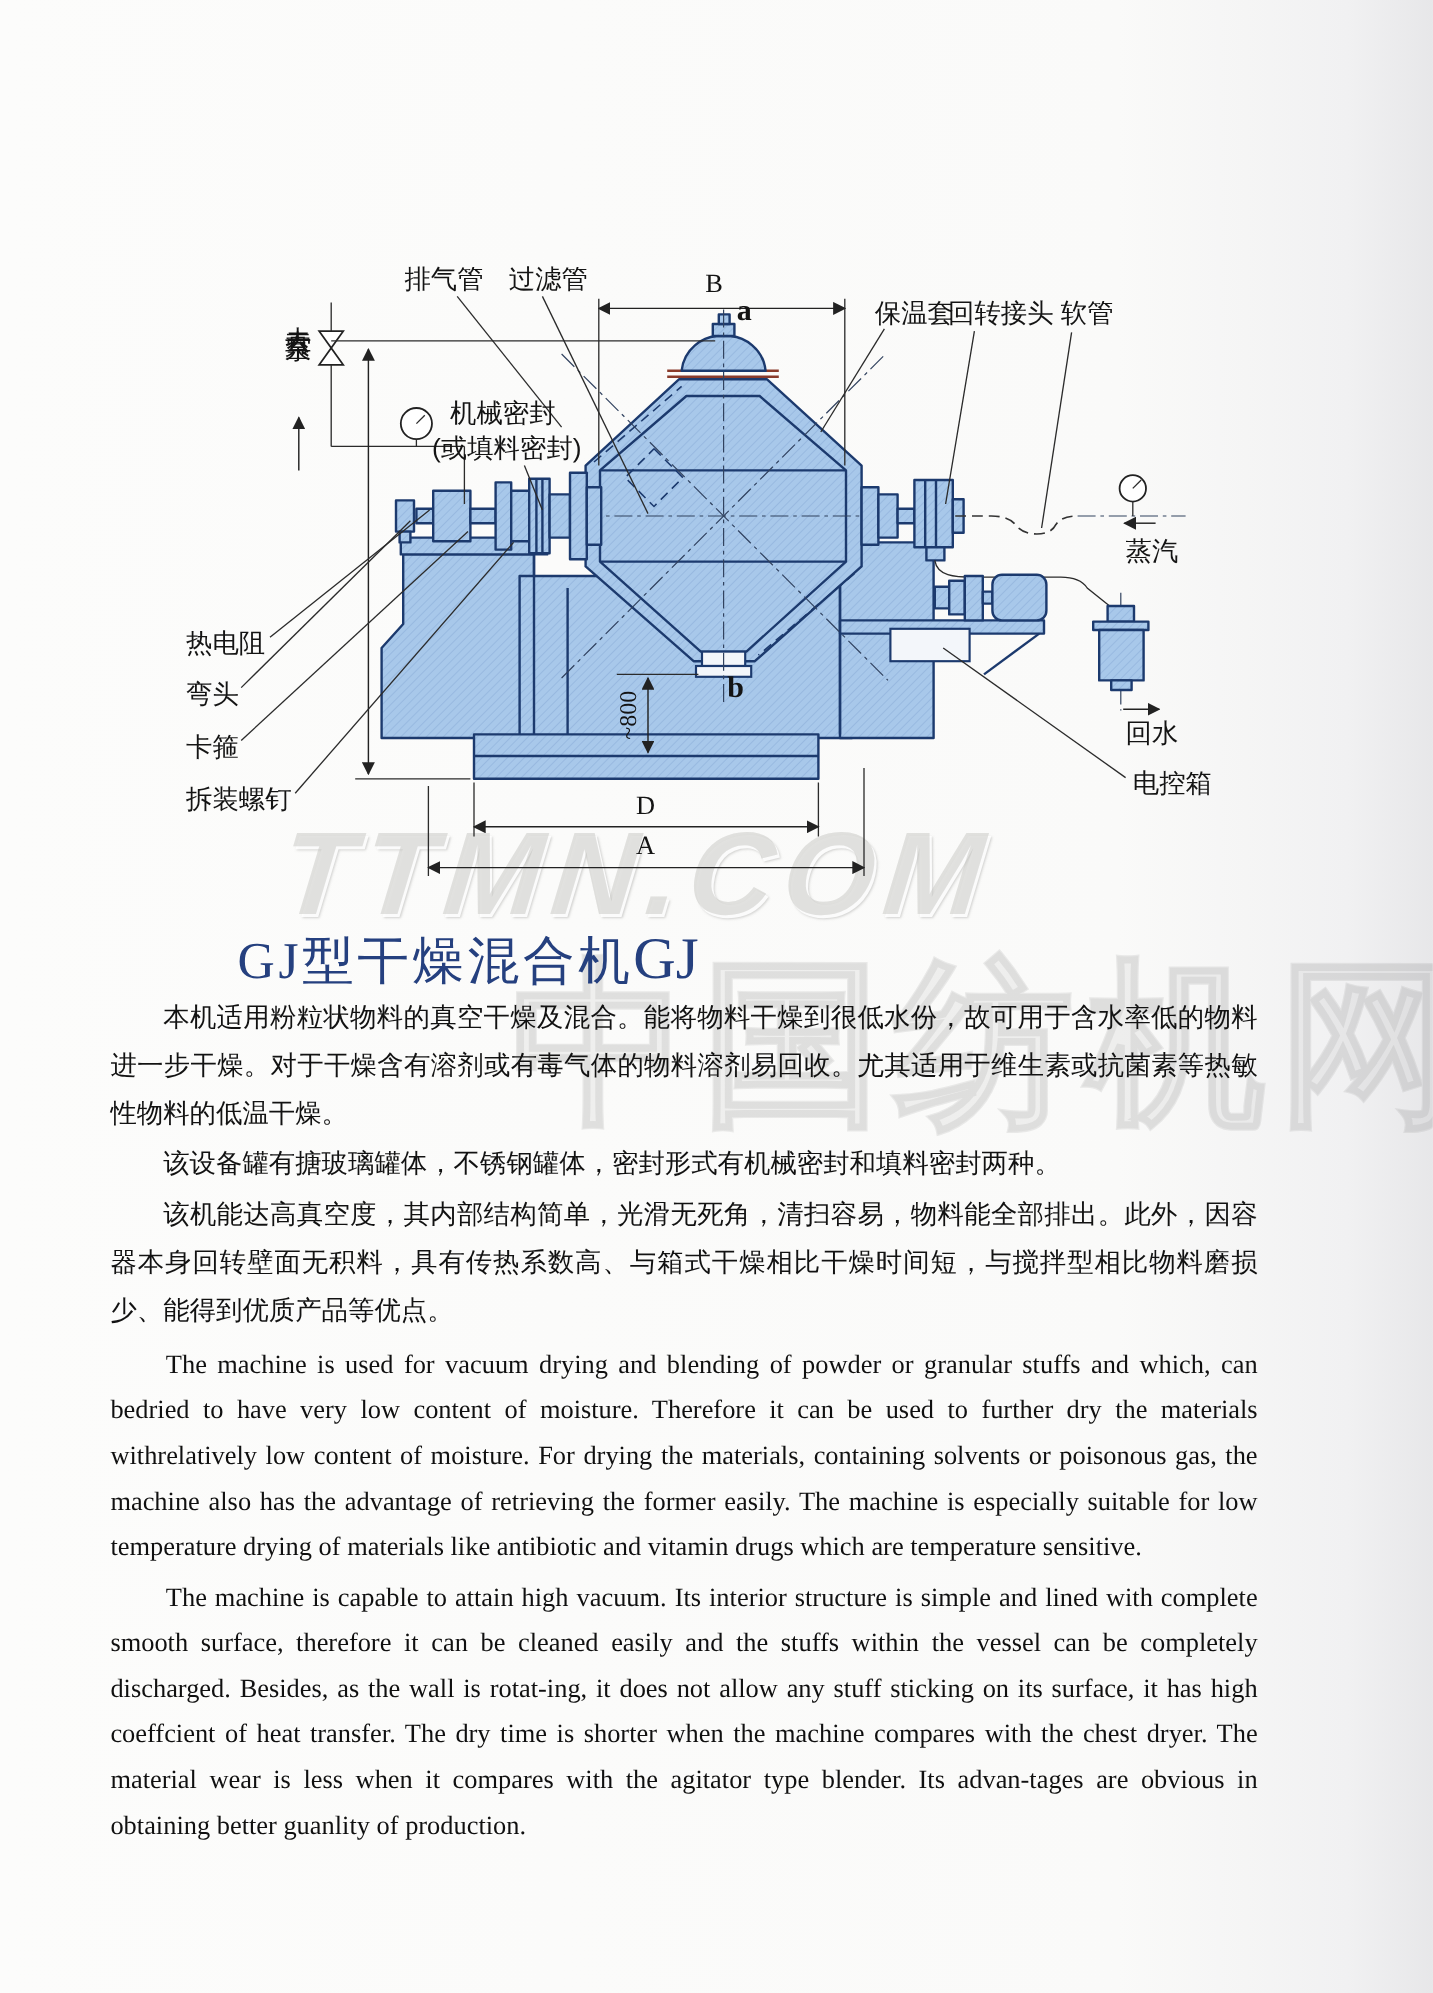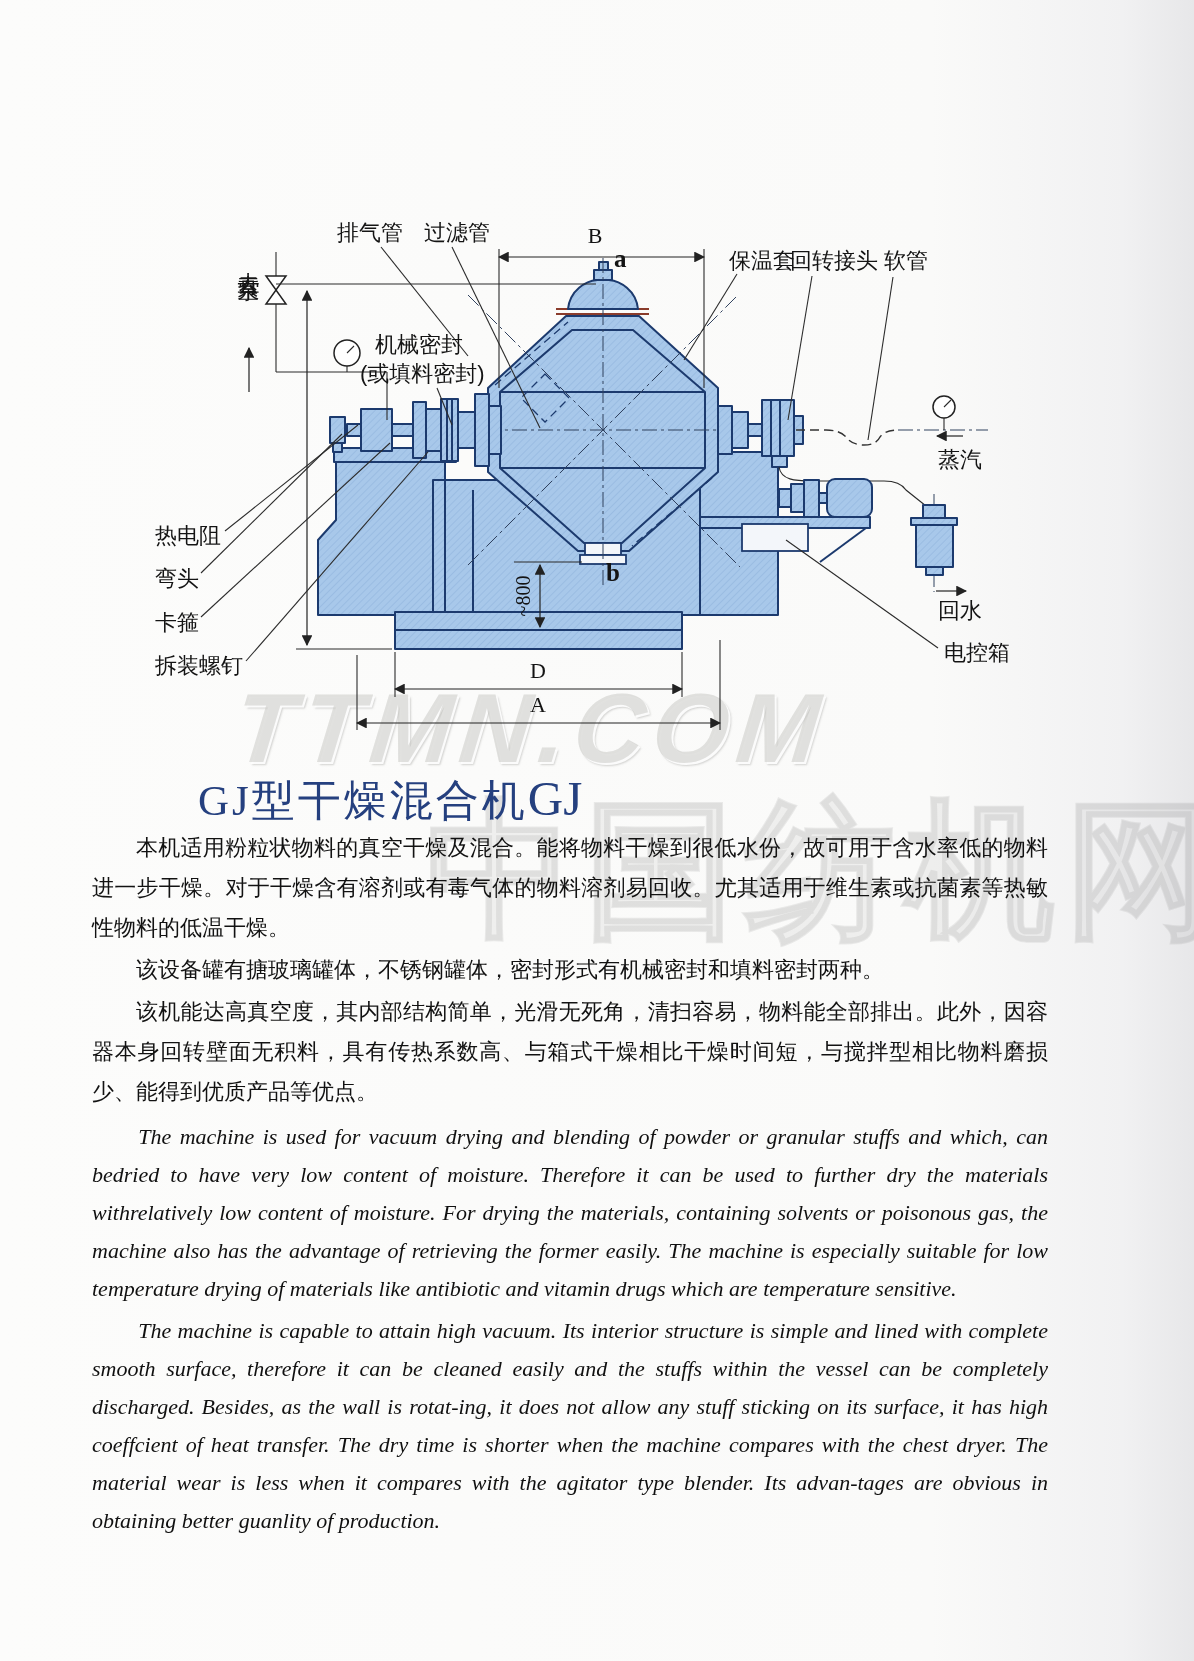--- a/index.html
+++ b/index.html
@@ -37,21 +37,21 @@
   .zh-block{
     position:absolute;left:92px;top:828px;width:956px;z-index:3;
     font-size:22px;line-height:40px;text-align:justify;color:#121212;
   }
   .zh-block p{margin:0 0 2px 0;text-indent:2em;}
   .en-block{
     position:absolute;left:92px;top:1118px;width:956px;z-index:3;
     font-family:"Liberation Serif","DejaVu Serif",serif;
     font-size:22px;line-height:38px;text-align:justify;color:#101010;
   }
-  .en-block p{margin:0 0 4px 0;text-indent:2.1em;font-style:italic;}
+  .en-block p{margin:0 0 4px 0;text-indent:2.1em;}
   
   .oline{stroke:#1c3a6e;stroke-width:2;fill:none;stroke-linejoin:round;}
   .fillh{fill:url(#hatch);stroke:#1c3a6e;stroke-width:2;stroke-linejoin:round;}
   .fillw{fill:#f3f6fa;stroke:#1c3a6e;stroke-width:1.8;}
   .thin{stroke:#2b2b2b;stroke-width:1.1;fill:none;}
   .dim{stroke:#222;stroke-width:1.2;fill:none;}
   .cl{stroke:#31425f;stroke-width:1;fill:none;stroke-dasharray:15 4 3 4;}
   .hid{stroke:#1c3a6e;stroke-width:1.3;fill:none;stroke-dasharray:8 5;}
   .lbl{font-family:"Liberation Sans",sans-serif;font-size:22px;fill:#141414;}
   .dimtxt{font-family:"Liberation Serif","DejaVu Serif",serif;font-size:22px;fill:#141414;}

